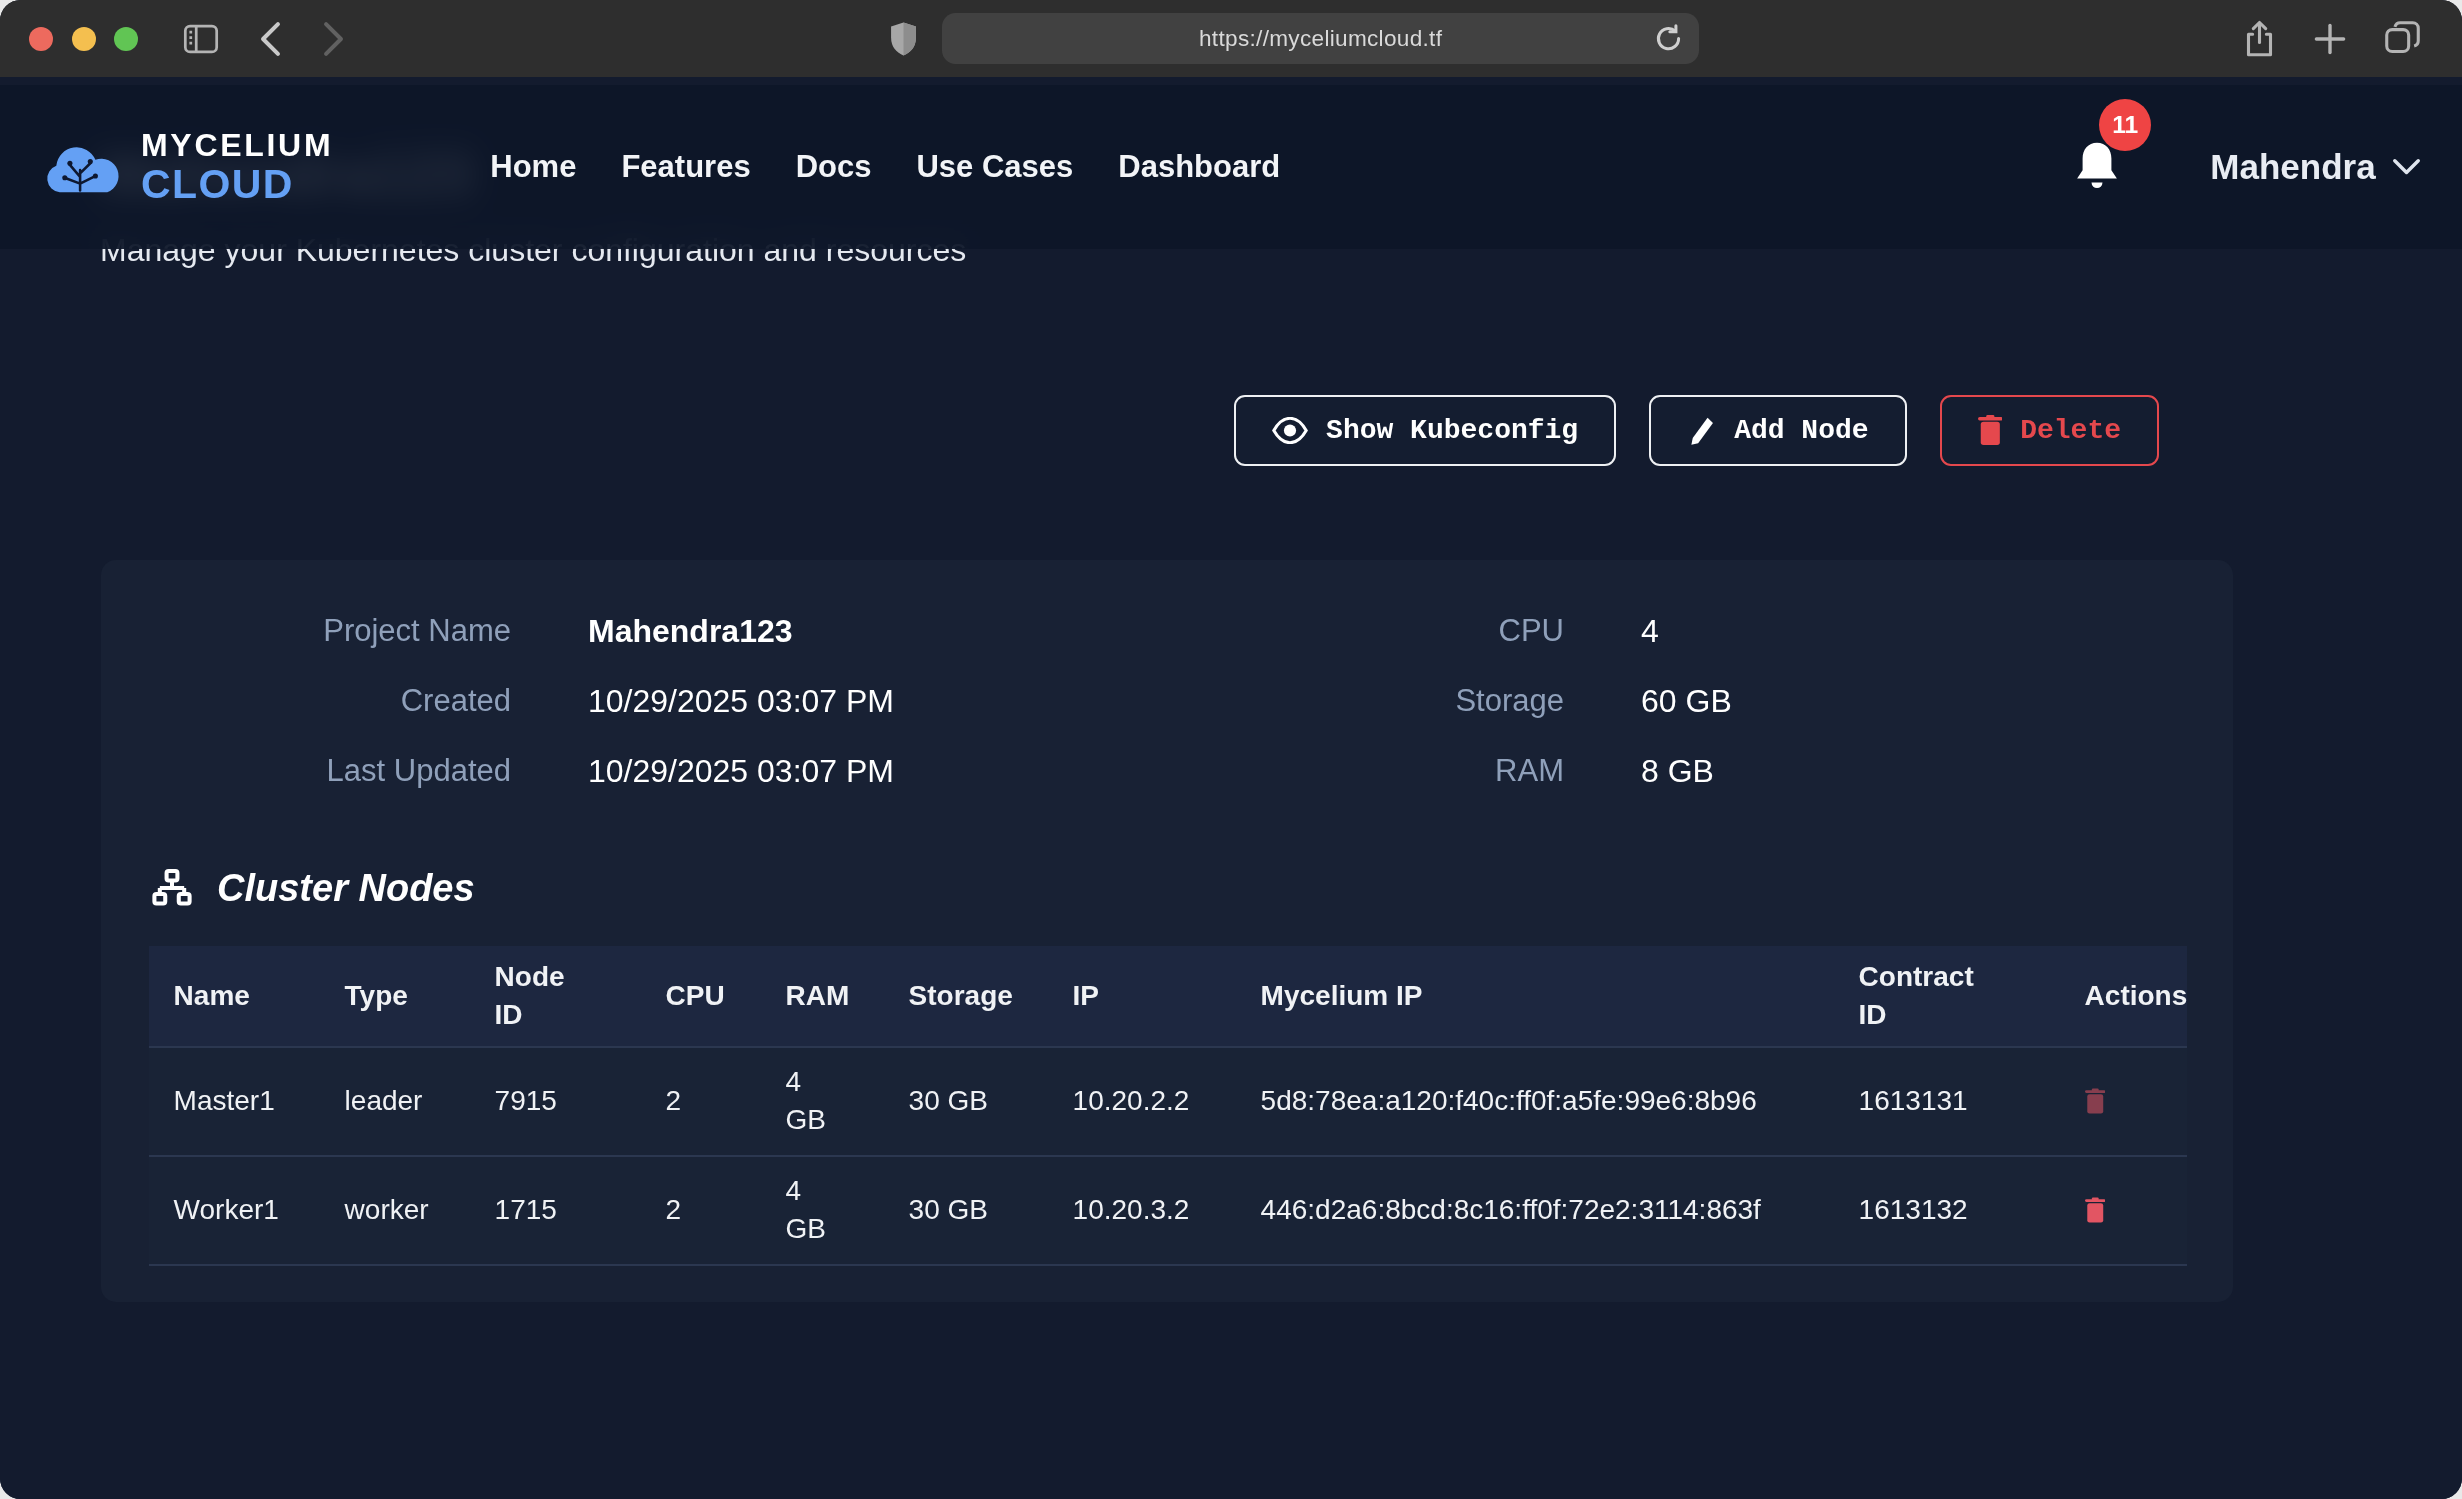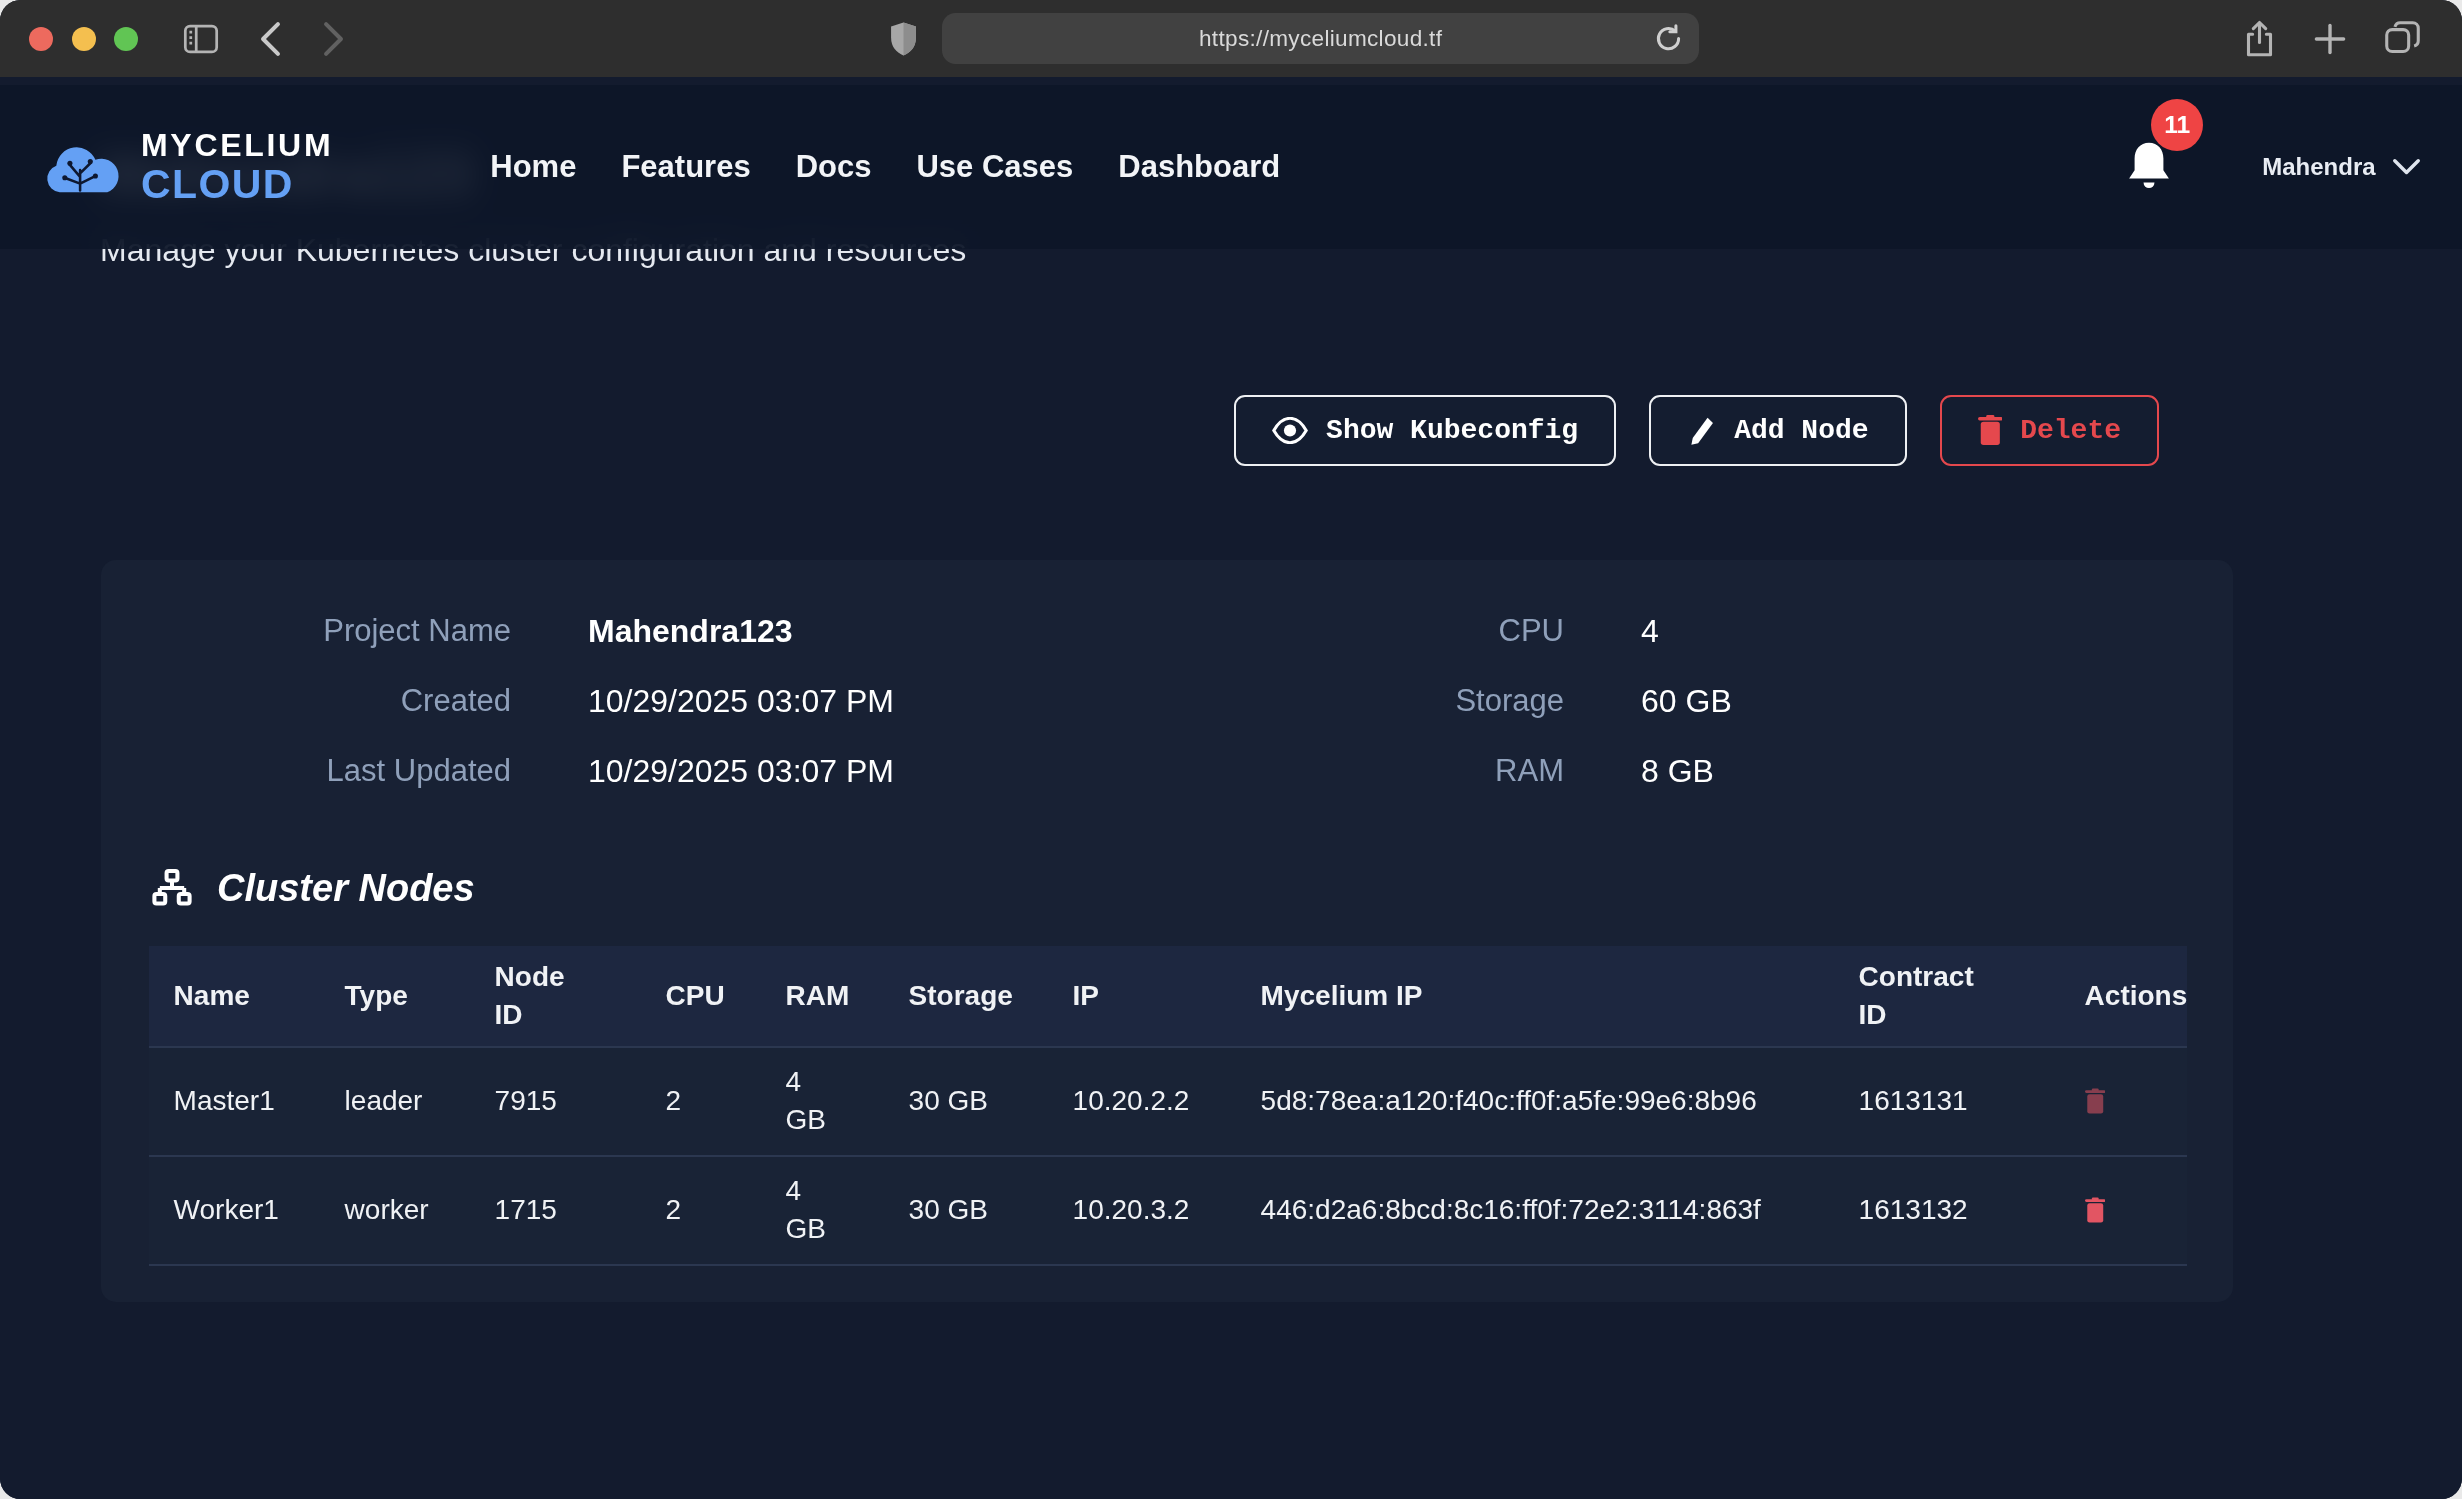--- a/index.html
+++ b/index.html
@@ -30,21 +30,21 @@
   .logo-line1 { color:#ffffff; font-weight:700; font-size:32px; letter-spacing:2.7px; }
   .logo-line2 { color:#64a0f4; font-weight:800; font-size:41px; letter-spacing:1.4px; margin-top:2.7px; }
   .nav-links { display:flex; gap:45px; margin-left:157px; }
   .nav-link { color:#f2f4f7; font-size:31px; font-weight:700; background:none; border:none; cursor:pointer; }
   .nav-right { margin-left:auto; display:flex; align-items:center; gap:82px; }
   .bell-wrap { position:relative; width:55px; height:65px; }
   .badge { position:absolute; top:-36px; left:26px; width:52px; height:52px; border-radius:50%;
            background:#ef4444; color:#fff; font-size:24.6px; font-weight:700;
            display:flex; align-items:center; justify-content:center; }
   .user-menu { display:flex; align-items:center; gap:16.4px; background:none; border:none; }
-  .user-name { color:#e8ecf3; font-size:24px; font-weight:700; }
+  .user-name { color:#e8ecf3; font-size:35px; font-weight:700; }
 
   
   .content { position:absolute; inset:0; padding:56px 0 0 0; z-index:1; }
   .page-title { margin-left:100px; font-size:57px; font-weight:700; color:#ffffff; letter-spacing:0.7px; }
   .page-subtitle { margin:24.6px 0 0 100px; font-size:32px; color:#e5e9f0; }
 
   .actions-row { display:flex; justify-content:flex-end; gap:33px; margin:126px 303px 0 0; }
   .btn { height:71px; display:flex; align-items:center; gap:18px; padding:0 36px;
          background:#141d30; border:2.1px solid #eef0f3; border-radius:11px;
          color:#ffffff; font-size:28px; font-weight:700;

